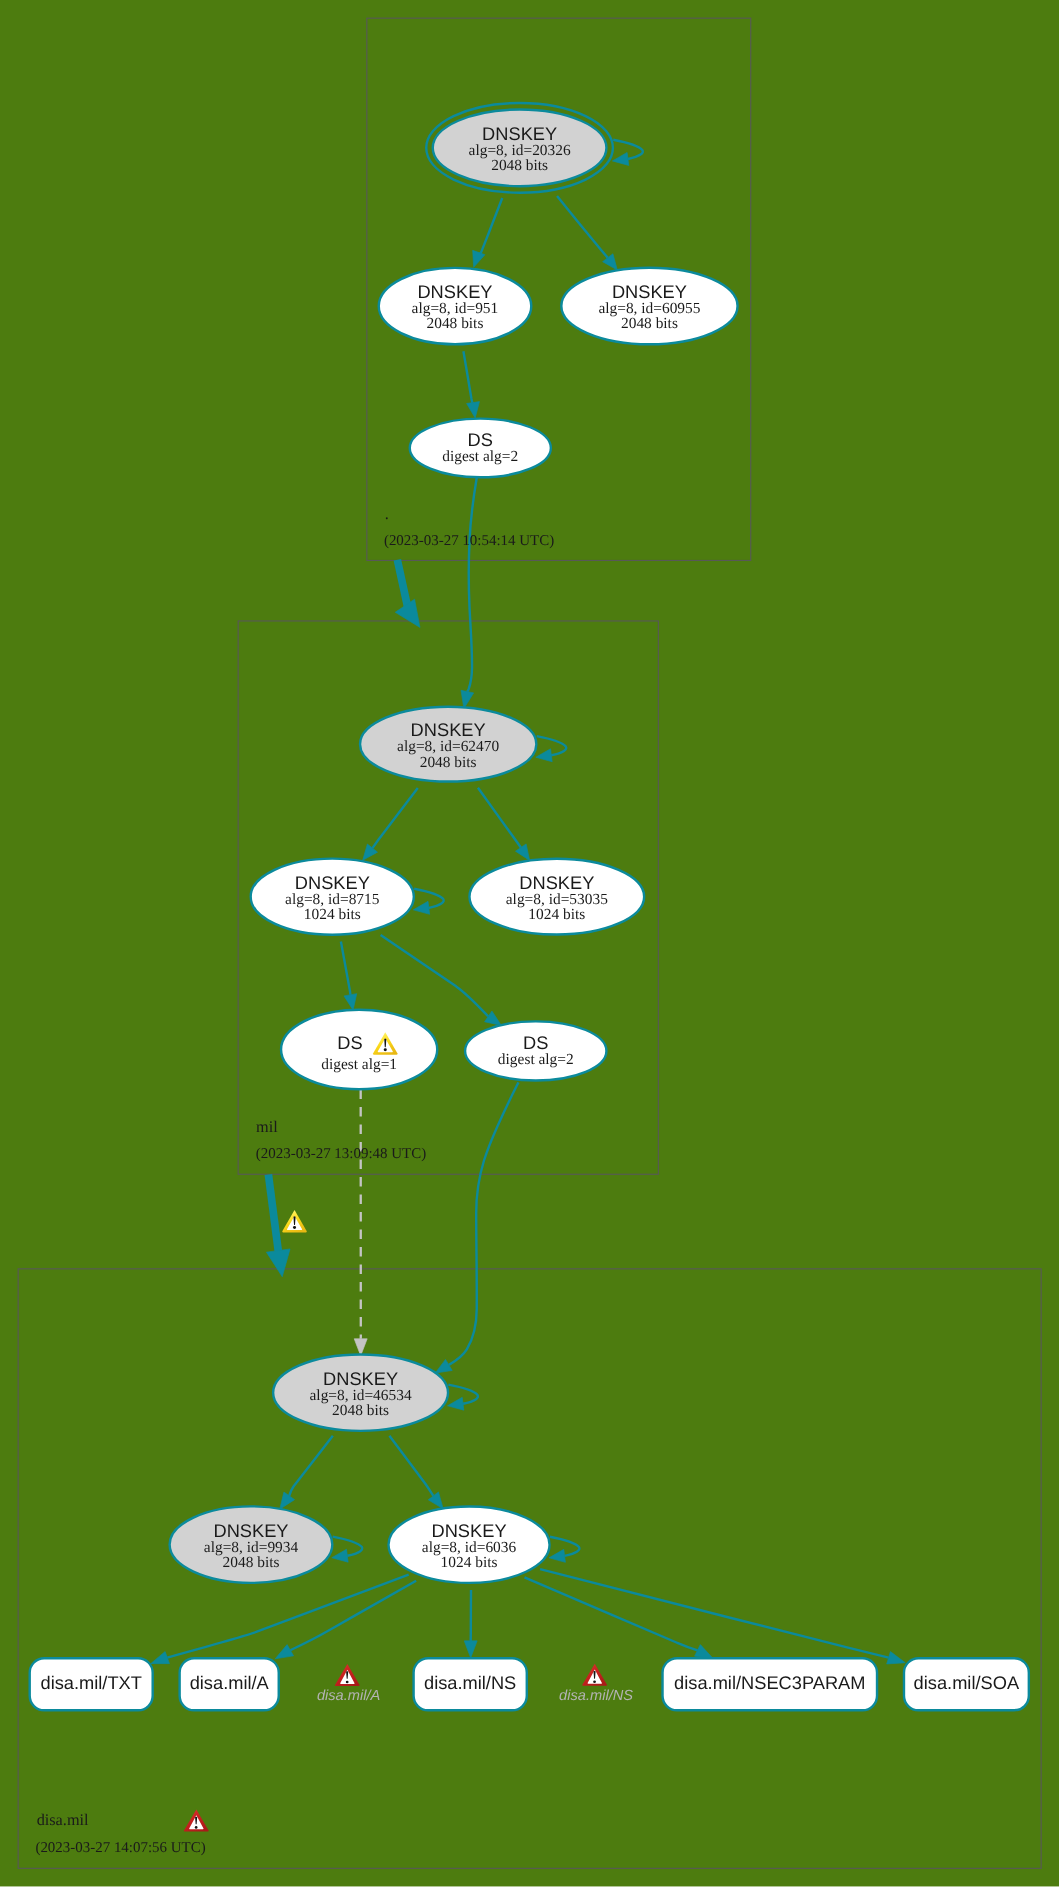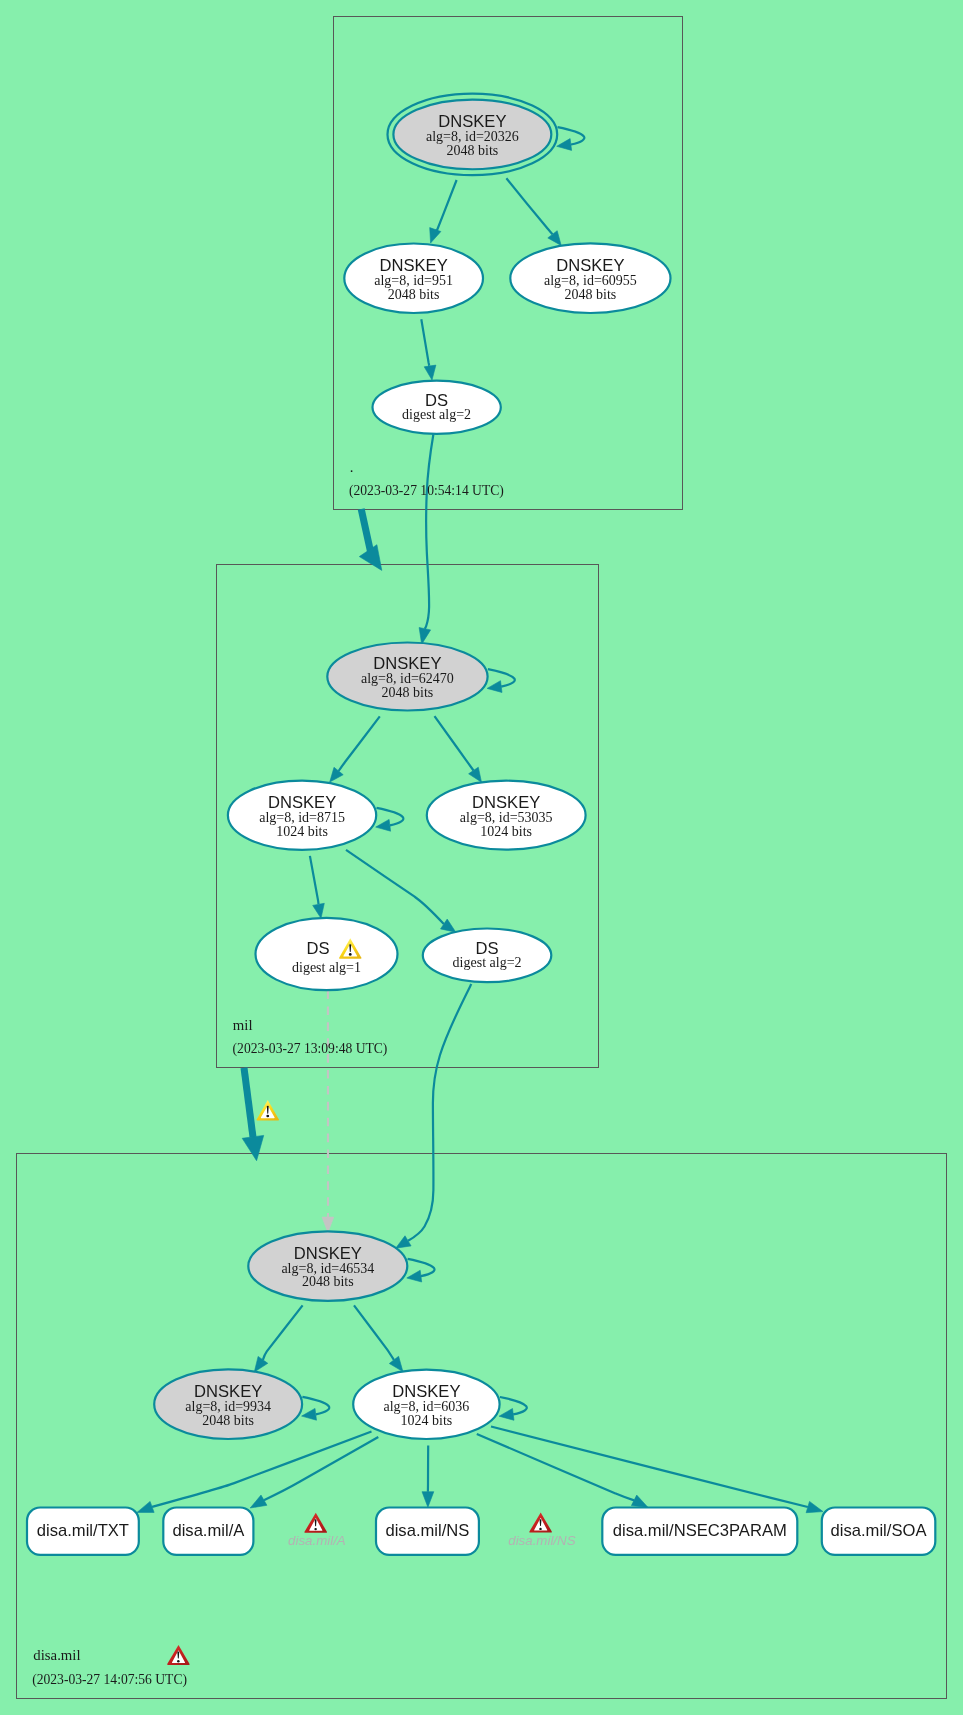--- a/index.html
+++ b/index.html
@@ -1,17 +1,17 @@
 <!DOCTYPE html>
 <html><head>
 <meta charset="utf-8">
 <title>DNSSEC authentication chain</title>
 <style>
   html,body{margin:0;padding:0;background:#ffffff;}
-  #page{position:relative;width:963px;height:1715px;background:#86efac;overflow:hidden;
+  #page{position:relative;width:963px;height:1715px;background:#4d7c0f;overflow:hidden;
         font-family:"Liberation Sans",sans-serif;}
   svg#diagram{display:block;position:absolute;left:0;top:0;}
   .zone-box{fill:none;stroke:#585858;stroke-width:1;}
   .node-ellipse{stroke:#0b8a9c;stroke-width:2.2;}
   .node-rect{fill:#ffffff;stroke:#0b8a9c;stroke-width:2.2;}
   .edge-path{fill:none;stroke:#0b8a9c;stroke-width:2.2;}
   .edge-head{fill:#0b8a9c;stroke:#0b8a9c;stroke-width:0.6;stroke-linejoin:miter;stroke-miterlimit:12;}
   .edge-thick{fill:none;stroke:#0b8a9c;stroke-width:7;}
   .edge-dashed{fill:none;stroke:#c4c4c4;stroke-width:2.1;stroke-dasharray:8.6,7.3;}
   .edge-dashed-head{fill:#c4c4c4;stroke:#c4c4c4;stroke-width:0.6;stroke-linejoin:miter;stroke-miterlimit:12;}

